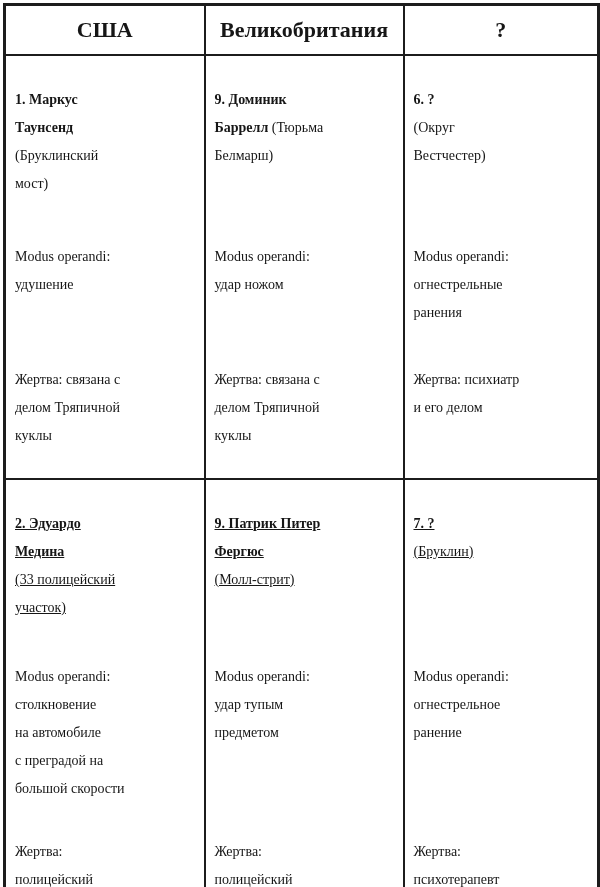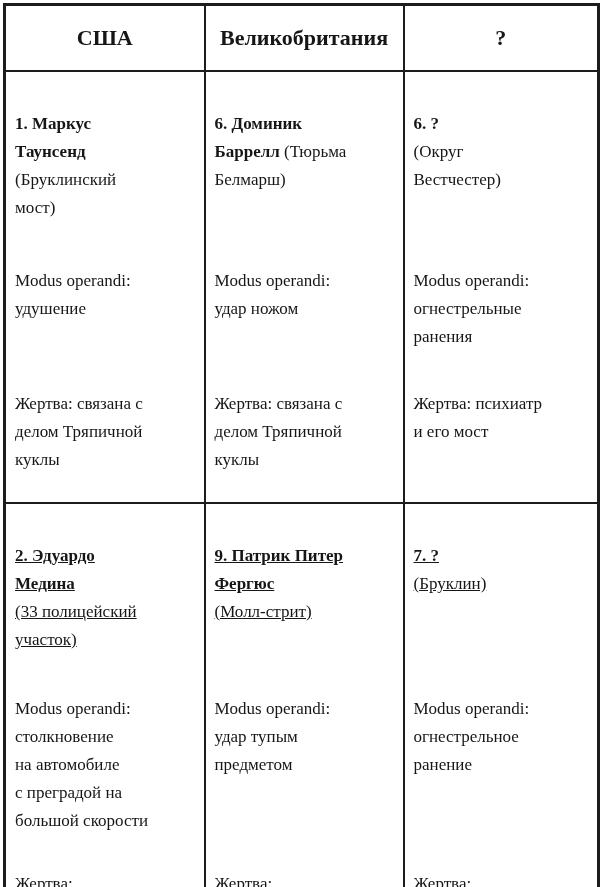--- a/index.html
+++ b/index.html
@@ -30,26 +30,26 @@
   col.c1 { width: 200px; }
   col.c2 { width: 199px; }
   col.c3 { width: 195px; }
 
   th.head-cell {
     height: 40px;
     font-size: 22px;
     font-weight: bold;
     text-align: center;
     vertical-align: middle;
-    padding: 12px;
+    padding: 4px;
   }
   td.case-cell {
     vertical-align: top;
-    padding: 10px 6px 0 9px;
-    font-size: 17px;
+    padding: 2px 6px 0 9px;
+    font-size: 14px;
     line-height: 28px;
     white-space: pre-line;
   }
   tr.row1 { height: 305px; }
   tr.row2 { height: 332px; }
 
   .case-title .case-name { font-weight: bold; }
 
   
   tr.row1 .case-title { height: 129px; }
@@ -81,38 +81,38 @@
 Таунсенд</span><span class="case-location">
 (Бруклинский
 мост)</span></div>
       <div class="case-modus">Modus operandi:
 удушение</div>
       <div class="case-victim">Жертва: связана с
 делом Тряпичной
 куклы</div>
     </td>
     <td class="case-cell">
-      <div class="case-title"><span class="case-name">6. Доминик
+      <div class="case-title"><span class="case-name">9. Доминик
 Баррелл</span><span class="case-location"> (Тюрьма
 Белмарш)</span></div>
       <div class="case-modus">Modus operandi:
 удар ножом</div>
       <div class="case-victim">Жертва: связана с
 делом Тряпичной
 куклы</div>
     </td>
     <td class="case-cell">
       <div class="case-title"><span class="case-name">6. ?</span><span class="case-location">
 (Округ
 Вестчестер)</span></div>
       <div class="case-modus">Modus operandi:
 огнестрельные
 ранения</div>
       <div class="case-victim">Жертва: психиатр
-и его мост</div>
+и его делом</div>
     </td>
   </tr>
 
   <tr class="row2">
     <td class="case-cell">
       <div class="case-title"><span class="case-name">2. Эдуардо
 Медина</span><span class="case-location">
 (33 полицейский
 участок)</span></div>
       <div class="case-modus">Modus operandi:

